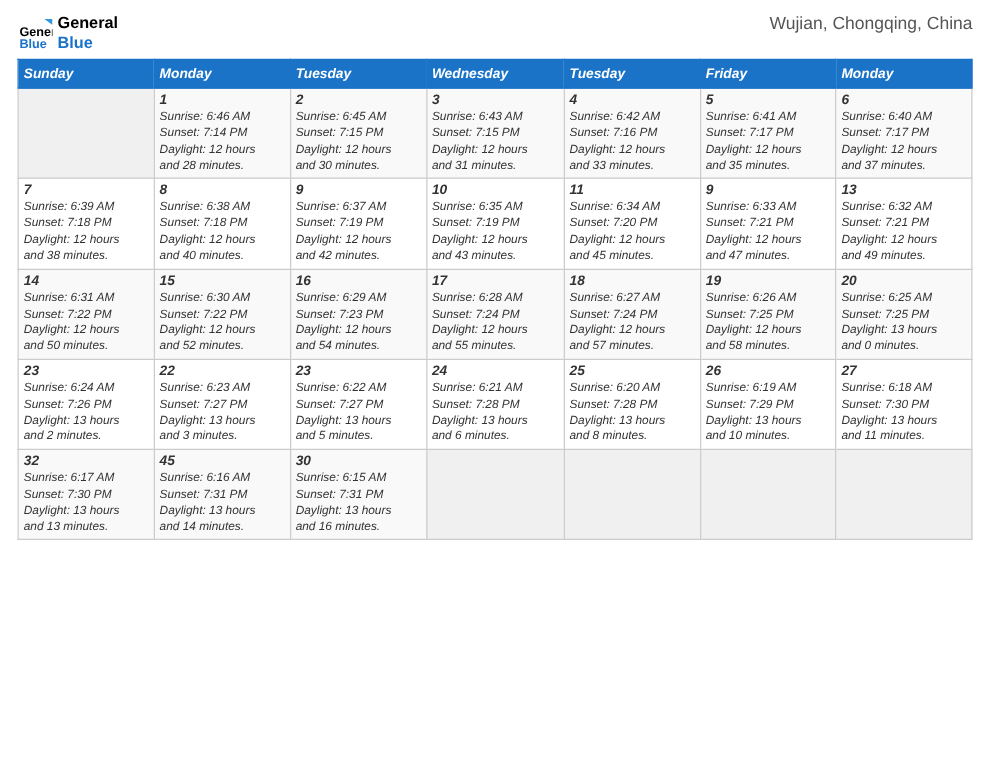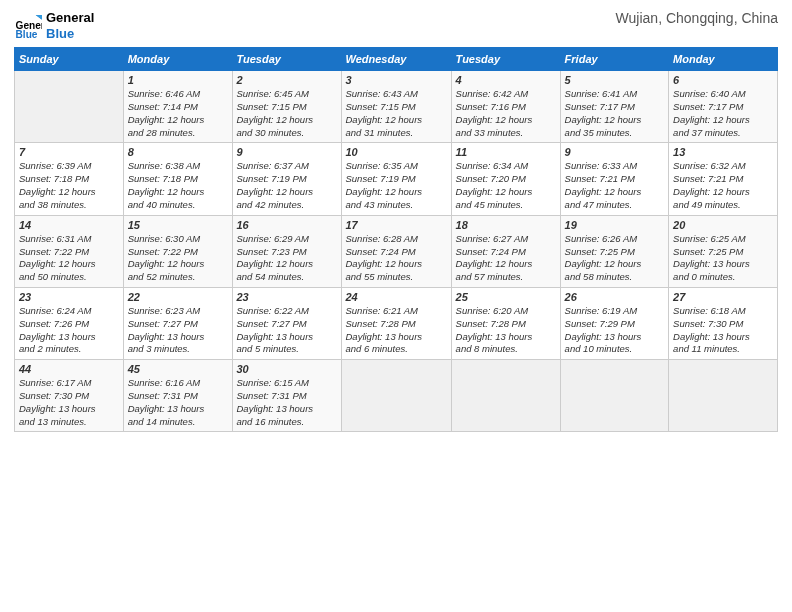--- a/index.html
+++ b/index.html
@@ -236,21 +236,21 @@
             <span class="day-num">26</span>
             <div class="day-info">Sunrise: 6:19 AM<br>Sunset: 7:29 PM<br>Daylight: 13 hours<br>and 10 minutes.</div>
           </td>
           <td>
             <span class="day-num">27</span>
             <div class="day-info">Sunrise: 6:18 AM<br>Sunset: 7:30 PM<br>Daylight: 13 hours<br>and 11 minutes.</div>
           </td>
         </tr>
         <tr>
           <td>
-            <span class="day-num">44</span>
+            <span class="day-num">32</span>
             <div class="day-info">Sunrise: 6:17 AM<br>Sunset: 7:30 PM<br>Daylight: 13 hours<br>and 13 minutes.</div>
           </td>
           <td>
             <span class="day-num">45</span>
             <div class="day-info">Sunrise: 6:16 AM<br>Sunset: 7:31 PM<br>Daylight: 13 hours<br>and 14 minutes.</div>
           </td>
           <td>
             <span class="day-num">30</span>
             <div class="day-info">Sunrise: 6:15 AM<br>Sunset: 7:31 PM<br>Daylight: 13 hours<br>and 16 minutes.</div>
           </td>

